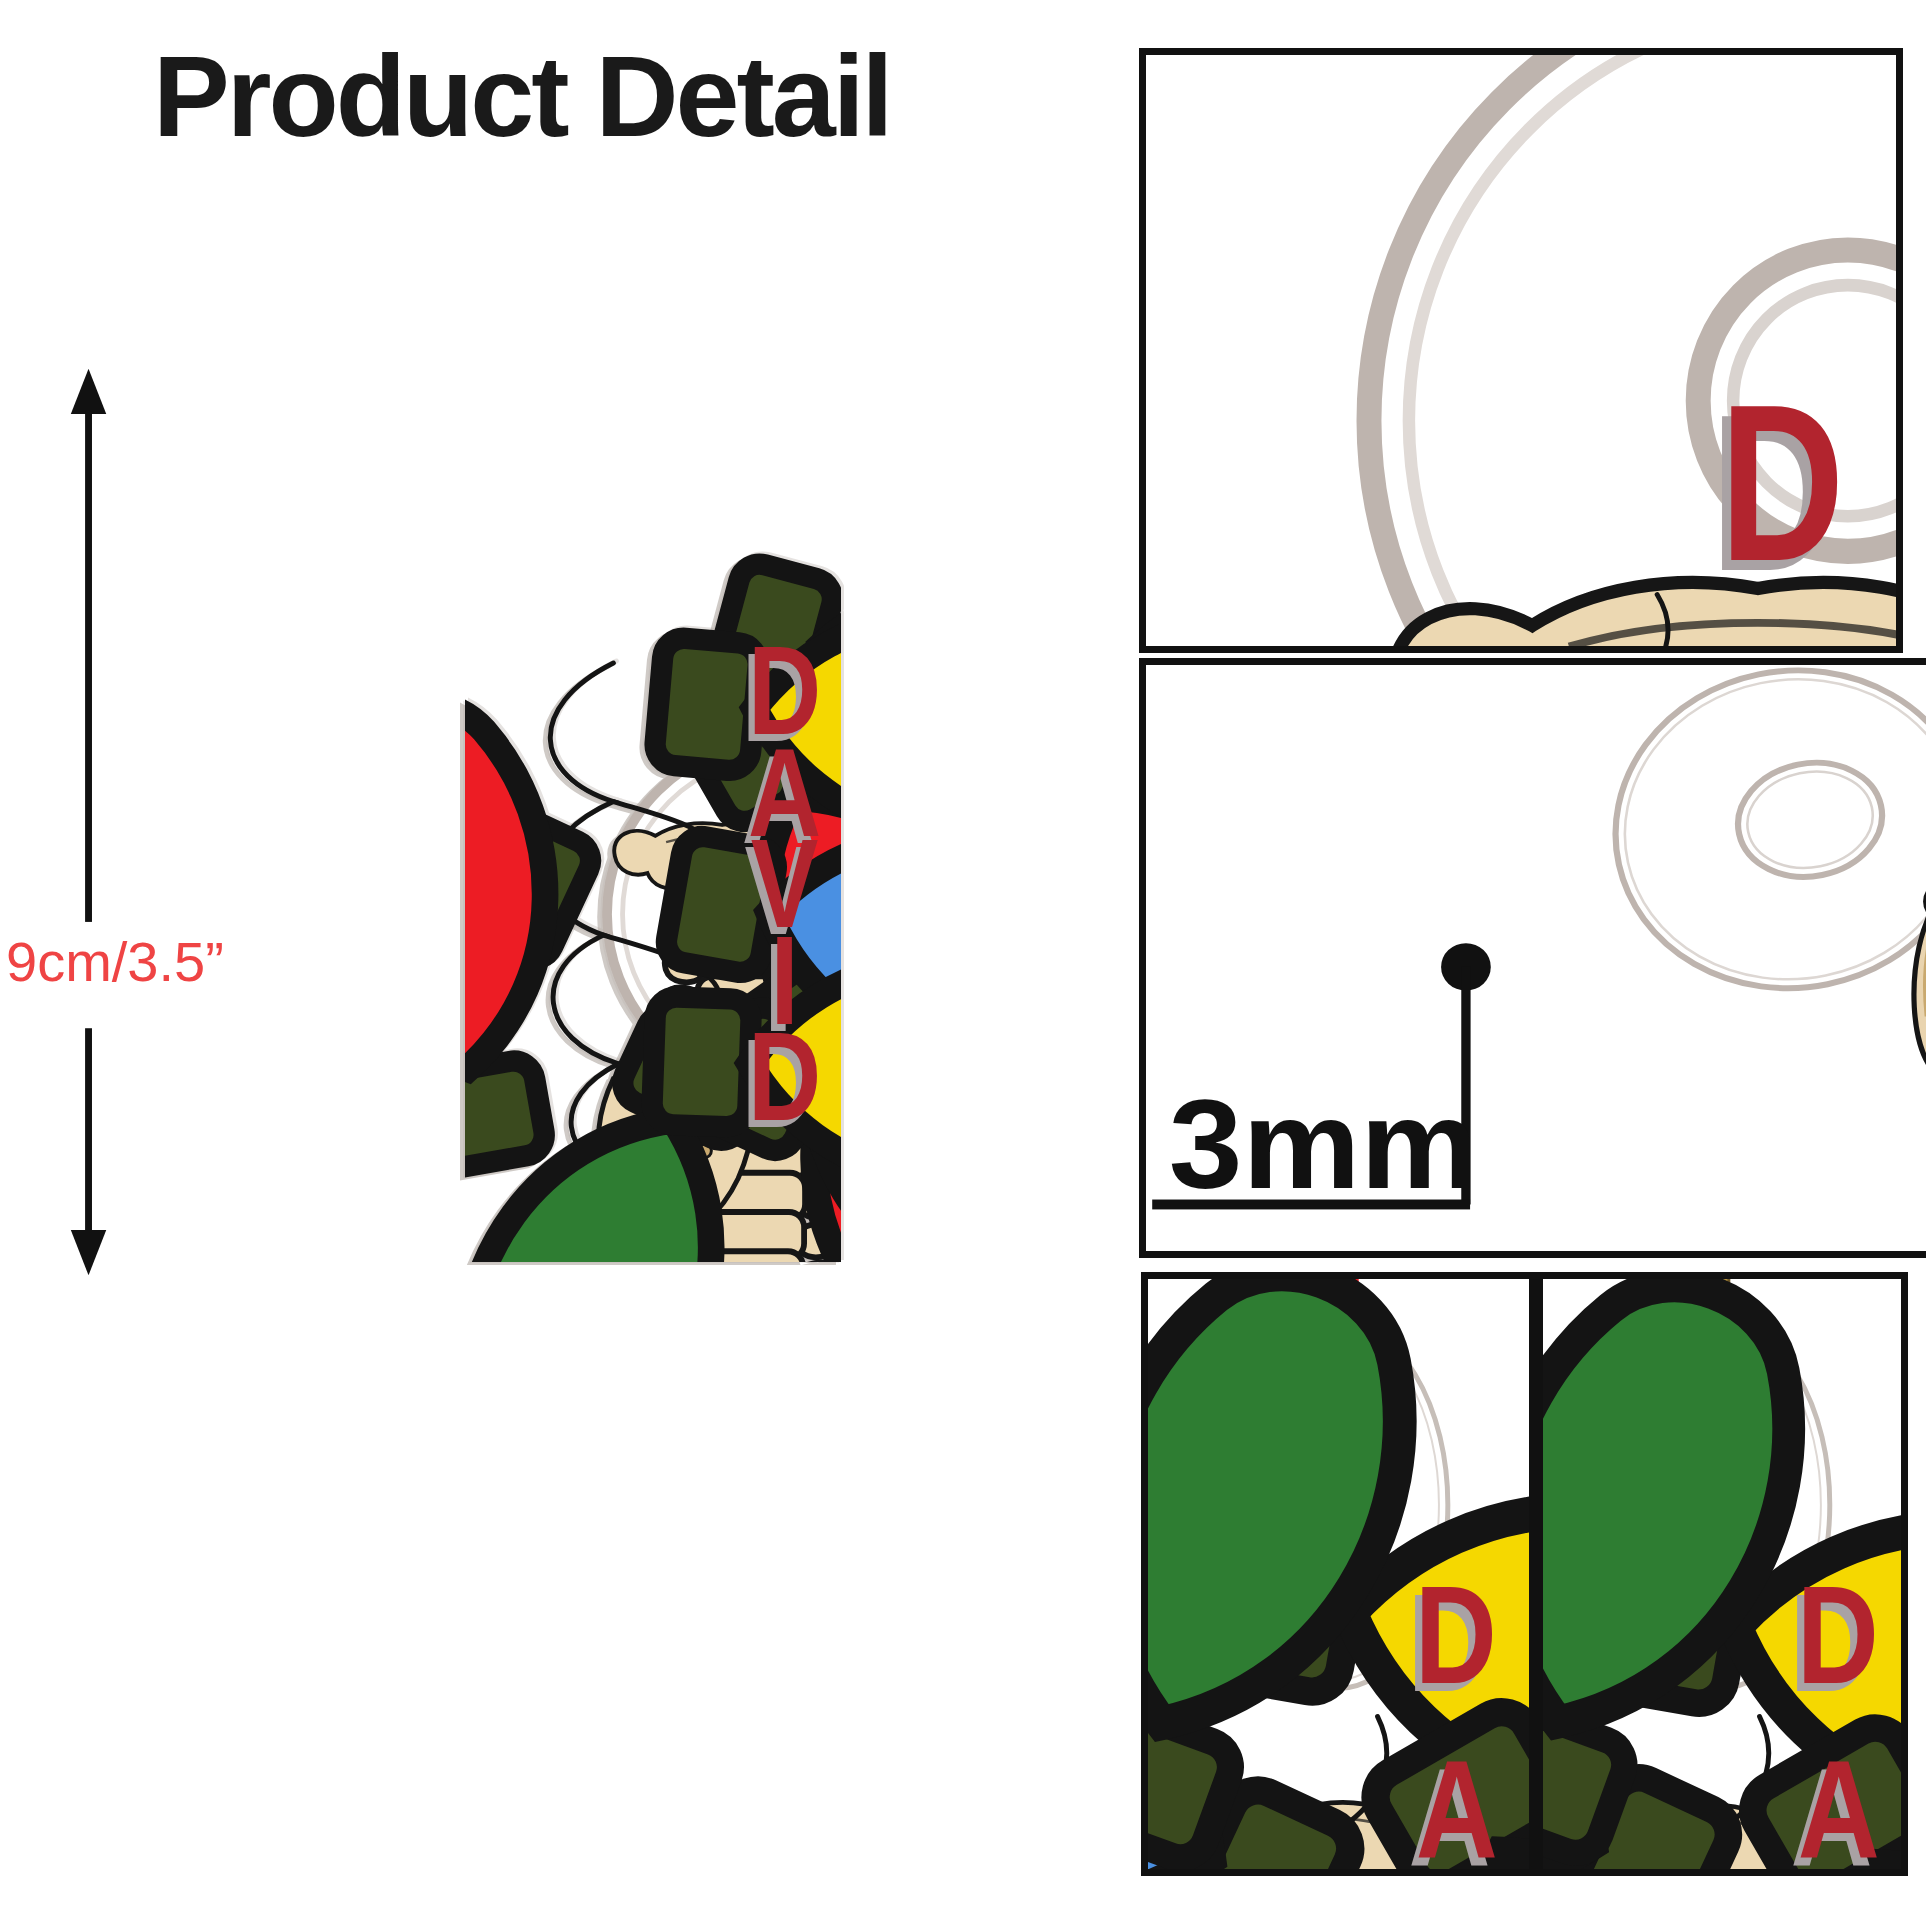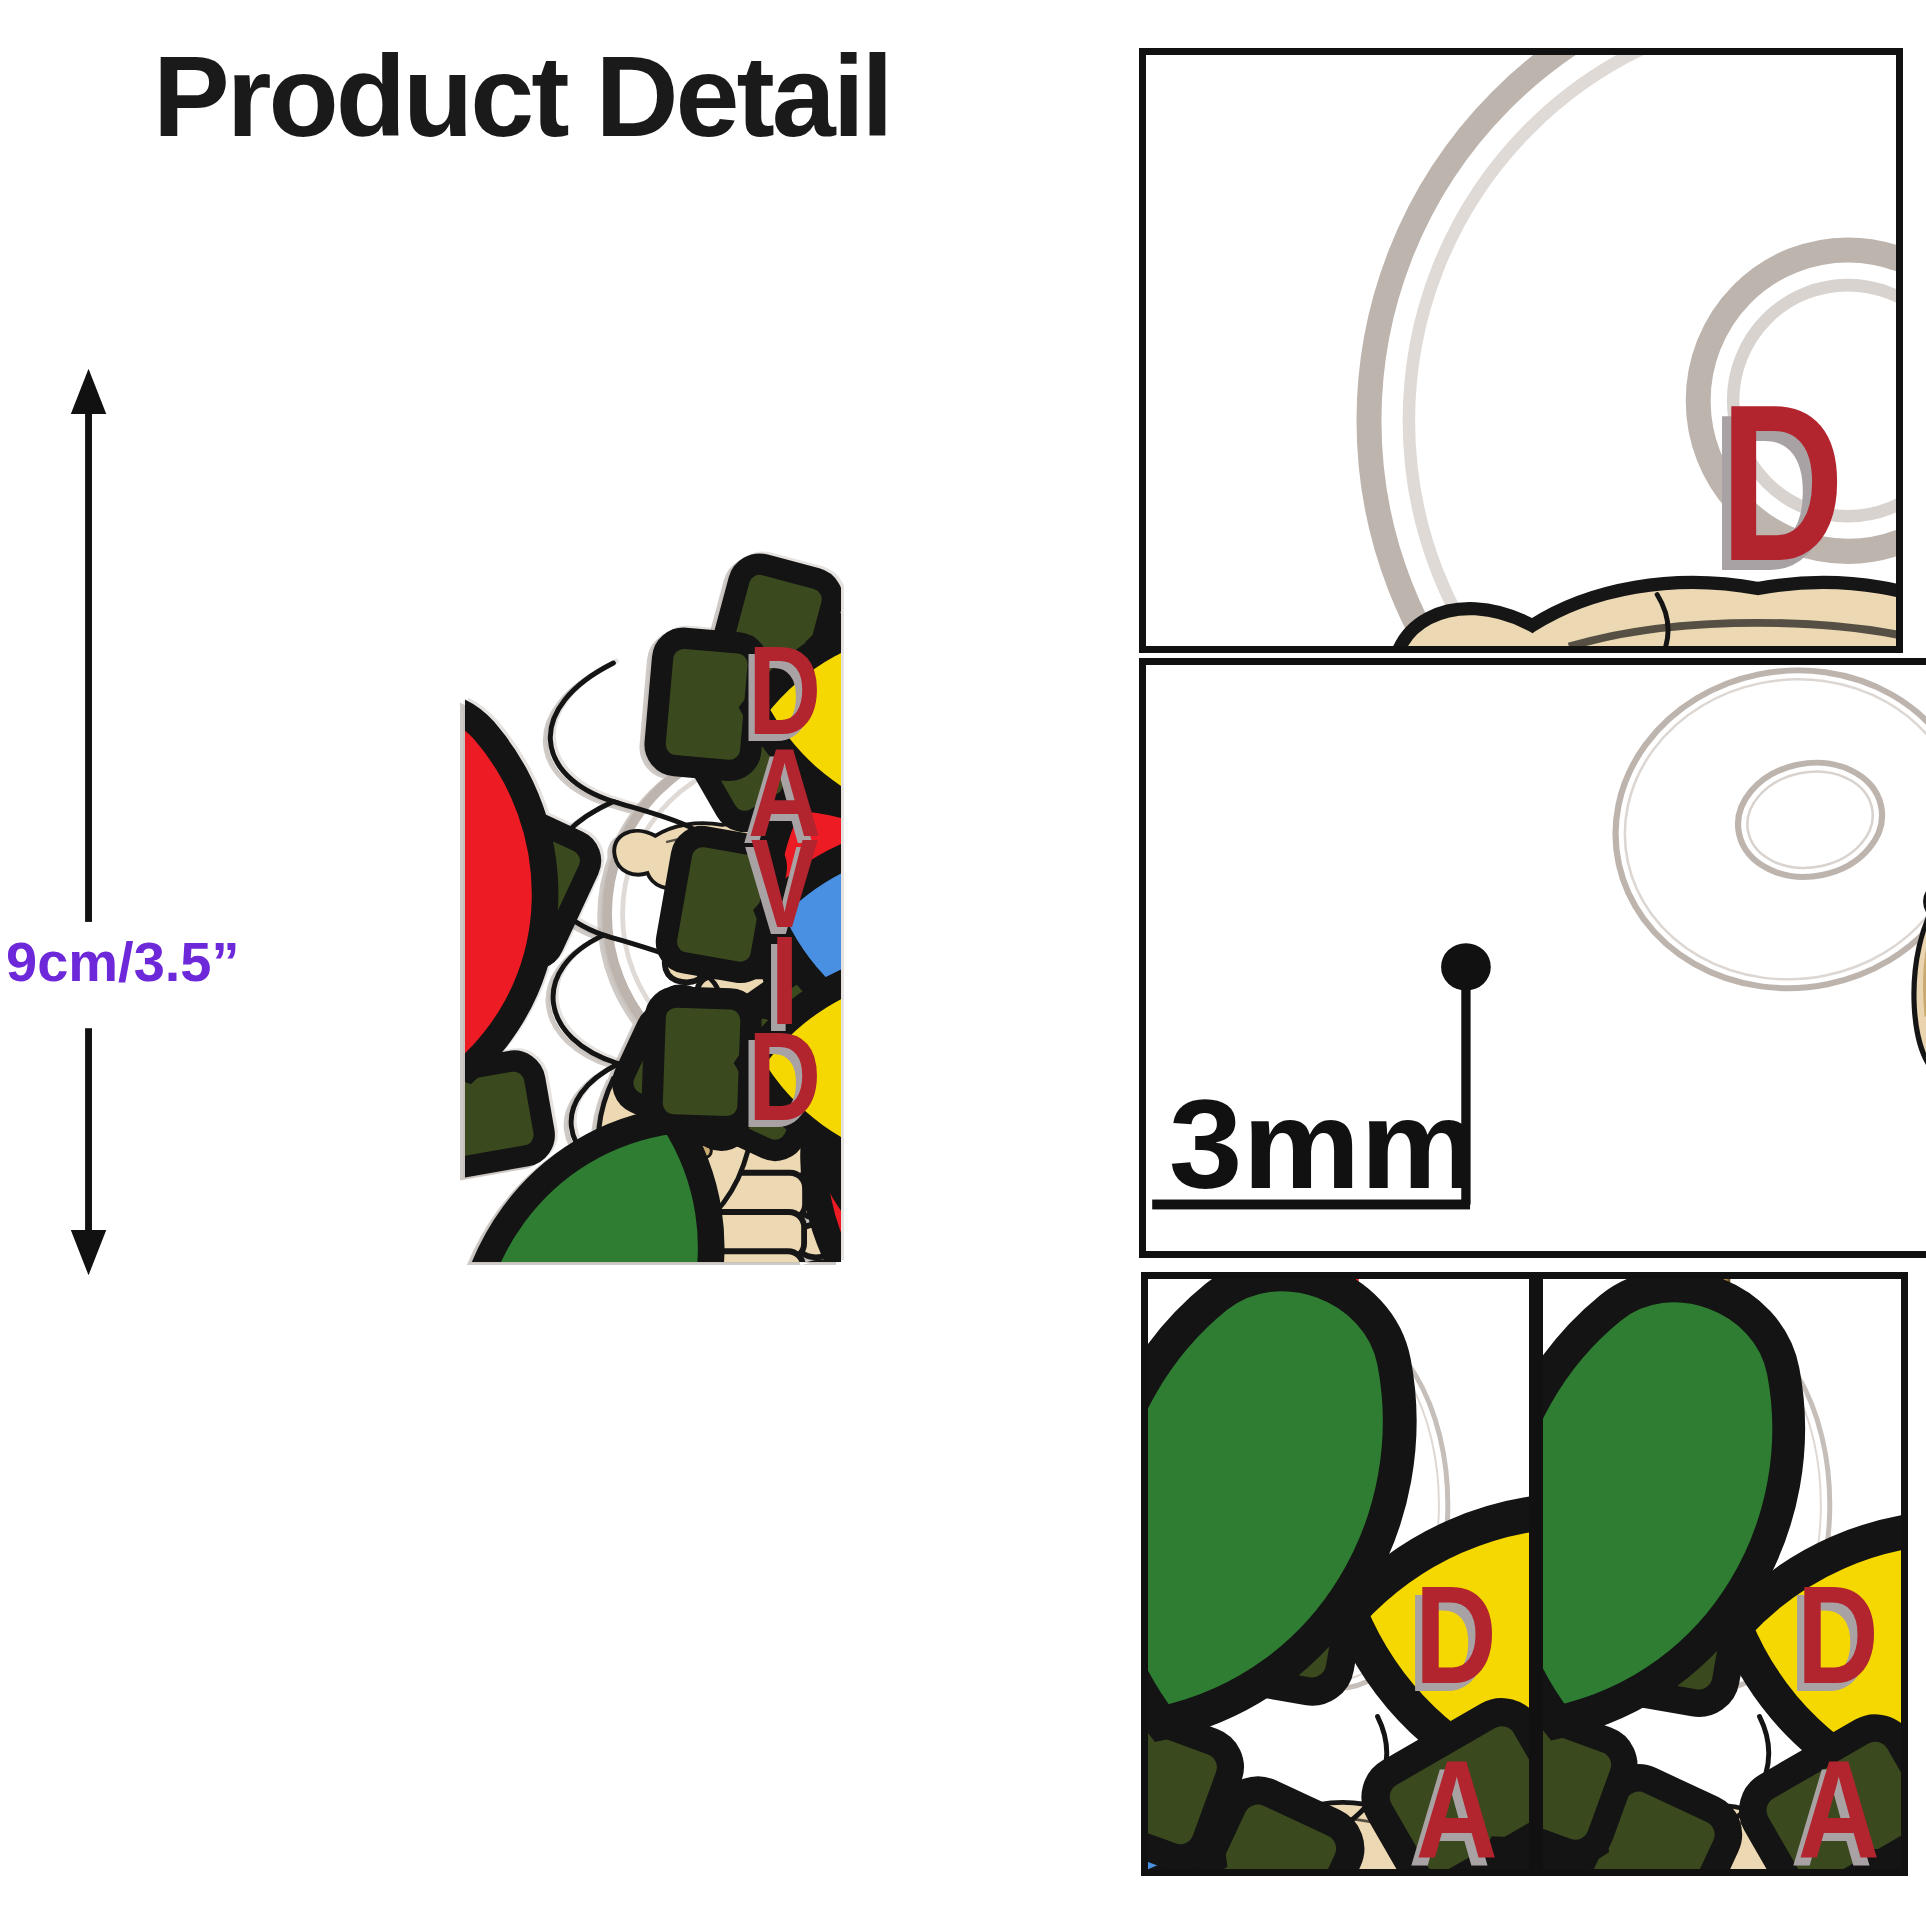--- a/index.html
+++ b/index.html
@@ -1,20 +1,20 @@
 <!DOCTYPE html>
 <html><head>
 <meta charset="utf-8">
 <style>
   html,body{margin:0;padding:0;background:#fff;}
   #canvas{position:relative;width:1927px;height:1927px;background:#fff;overflow:hidden;
           font-family:"Liberation Sans",sans-serif;padding-left:28px;}
   .title{position:absolute;left:153px;top:30px;font-size:115px;font-weight:bold;color:#1a1a1a;
          letter-spacing:-3px;white-space:nowrap;}
-  .dim-label{position:absolute;left:6px;top:929px;font-size:56px;font-weight:bold;color:#6d28d9;
+  .dim-label{position:absolute;left:6px;top:929px;font-size:56px;font-weight:normal;color:#ef4444;
              white-space:nowrap;}
   .panel{position:absolute;border:7px solid #111;background:#fff;box-sizing:border-box;}
   .panel svg{display:block;width:100%;height:100%;}
   #p1{left:1139px;top:48px;width:764px;height:605px;}
   #p2{left:1139px;top:658px;width:804px;height:600px;}
   #p3{left:1141px;top:1272px;width:395px;height:604px;}
   #p4{left:1536px;top:1272px;width:372px;height:604px;}
   #main-ornament{position:absolute;left:465px;top:351px;width:376px;height:911px;
     filter:drop-shadow(-5px 3px 0 rgba(168,159,152,.55)) drop-shadow(3px -2px 0 rgba(168,159,152,.30));}
   #height-arrow{position:absolute;left:59px;top:364px;width:63px;height:916px;}

